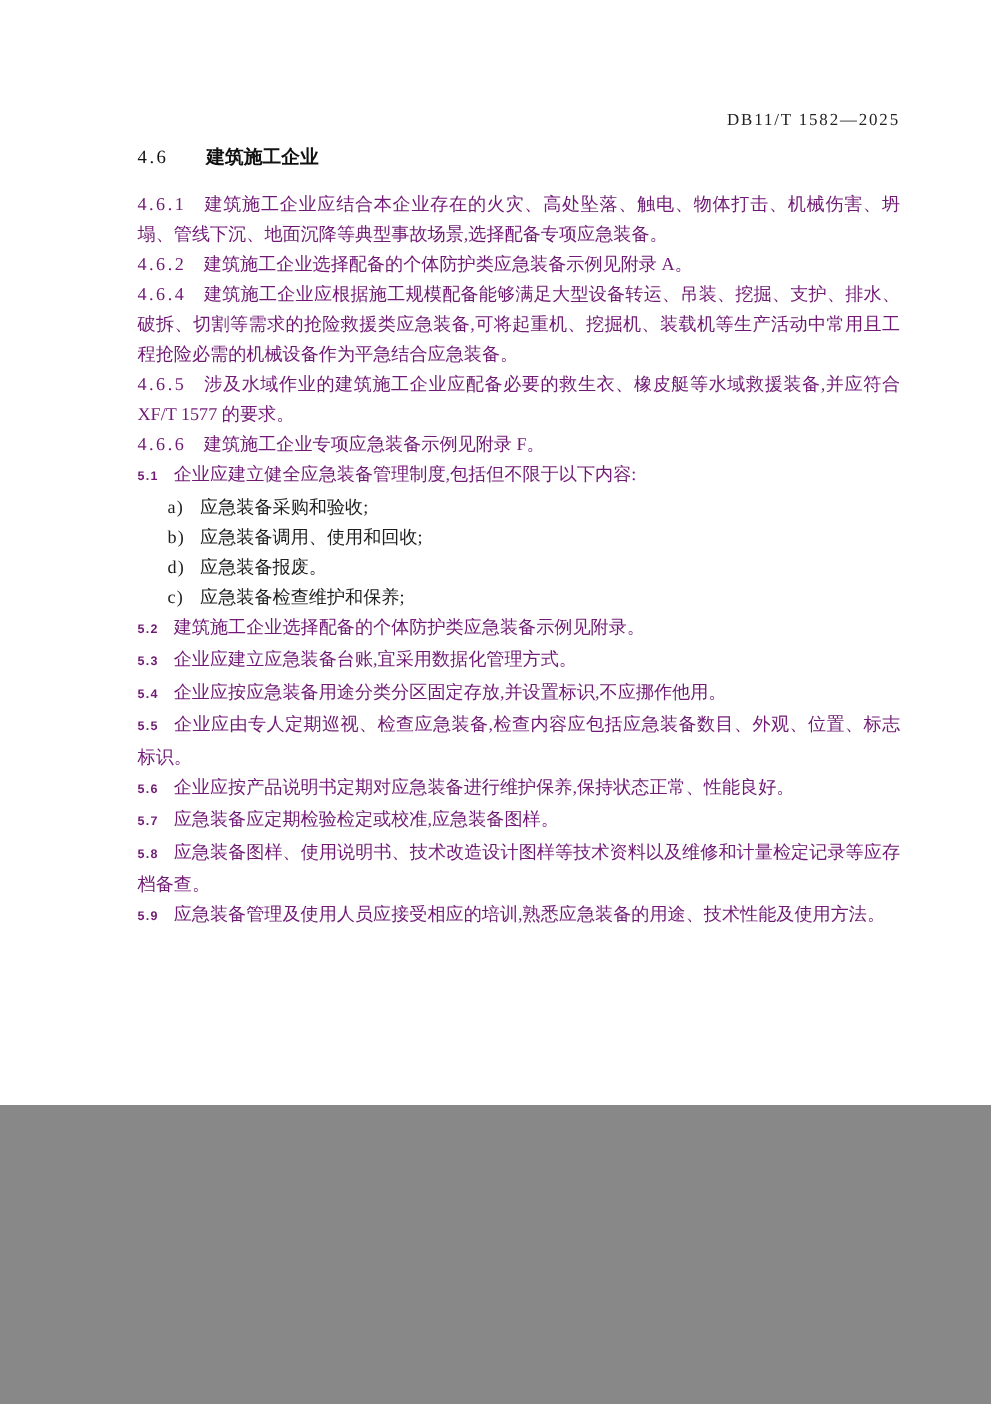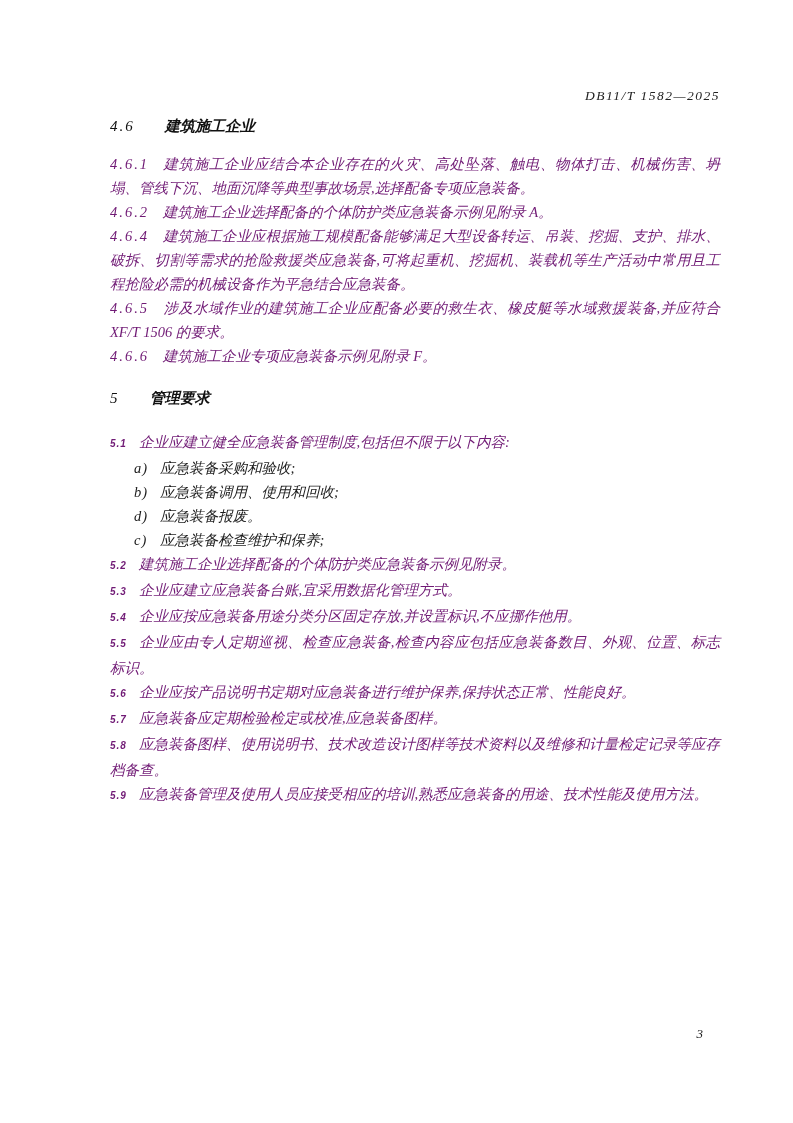--- a/index.html
+++ b/index.html
@@ -3,27 +3,26 @@
 <meta charset="utf-8">
 <style>
   html, body {
     margin: 0;
     padding: 0;
     background: #888;
   }
   .page {
     position: relative;
     width: 793px;
-    height: 1123px;
+    height: 884px;
     margin: 0 auto;
     background: #ffffff;
     font-family: "Liberation Serif", serif;
     color: #1c1c1c;
     overflow: hidden;
-    font-style: italic;
   }
   .header {
     position: absolute;
     top: 88px;
     left: 110px;
     right: 73px;
     text-align: right;
     font-size: 13.5px;
     letter-spacing: 1.5px;
     color: #222;
@@ -109,30 +108,26 @@
     <p class="clause">
       <span class="cnum">4.6.1</span><span>建筑施工企业应结合本企业存在的火灾、高处坠落、触电、物体打击、机械伤害、坍塌、管线下沉、地面沉降等典型事故场景,选择配备专项应急装备。</span>
     </p>
     <p class="clause">
       <span class="cnum">4.6.2</span><span>建筑施工企业选择配备的个体防护类应急装备示例见附录 A。</span>
     </p>
     <p class="clause">
       <span class="cnum">4.6.4</span><span>建筑施工企业应根据施工规模配备能够满足大型设备转运、吊装、挖掘、支护、排水、破拆、切割等需求的抢险救援类应急装备,可将起重机、挖掘机、装载机等生产活动中常用且工程抢险必需的机械设备作为平急结合应急装备。</span>
     </p>
     <p class="clause">
-      <span class="cnum">4.6.5</span><span>涉及水域作业的建筑施工企业应配备必要的救生衣、橡皮艇等水域救援装备,并应符合 XF/T 1506 的要求。</span>
+      <span class="cnum">4.6.5</span><span>涉及水域作业的建筑施工企业应配备必要的救生衣、橡皮艇等水域救援装备,并应符合 XF/T 1577 的要求。</span>
     </p>
     <p class="clause">
       <span class="cnum">4.6.6</span><span>建筑施工企业专项应急装备示例见附录 F。</span>
     </p>
 
-    <h2 class="sec-head sec5">
-      <span class="sec-num">5</span>
-      <span class="sec-title">管理要求</span>
-    </h2>
 
     <p class="clause">
       <span class="cnum bold-num">5.1</span><span>企业应建立健全应急装备管理制度,包括但不限于以下内容:</span>
     </p>
     <ul class="sub-list">
       <li class="sub-item">
         <span class="sub-label">a)</span><span>应急装备采购和验收;</span>
       </li>
       <li class="sub-item">
         <span class="sub-label">b)</span><span>应急装备调用、使用和回收;</span>

